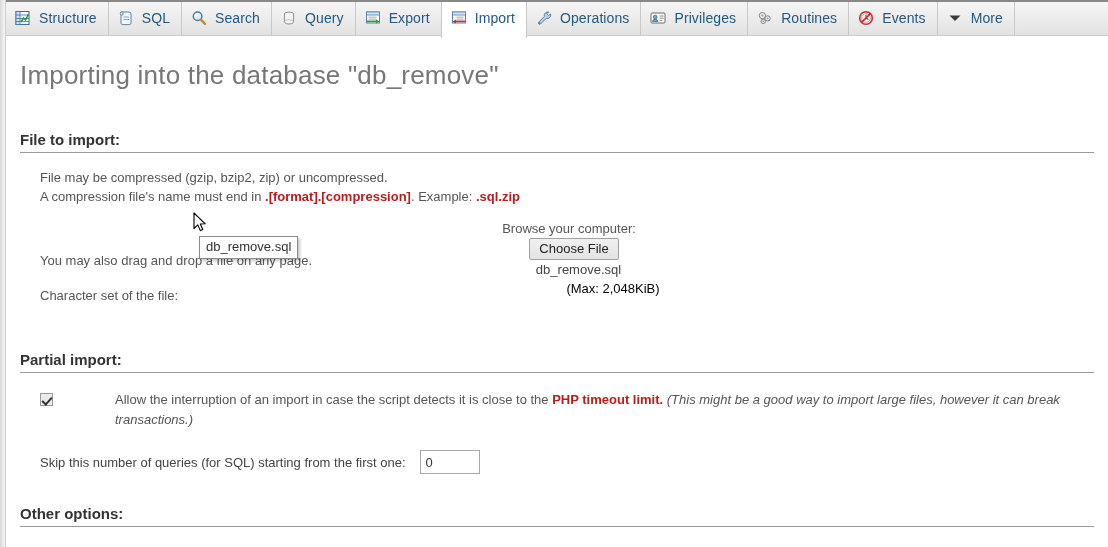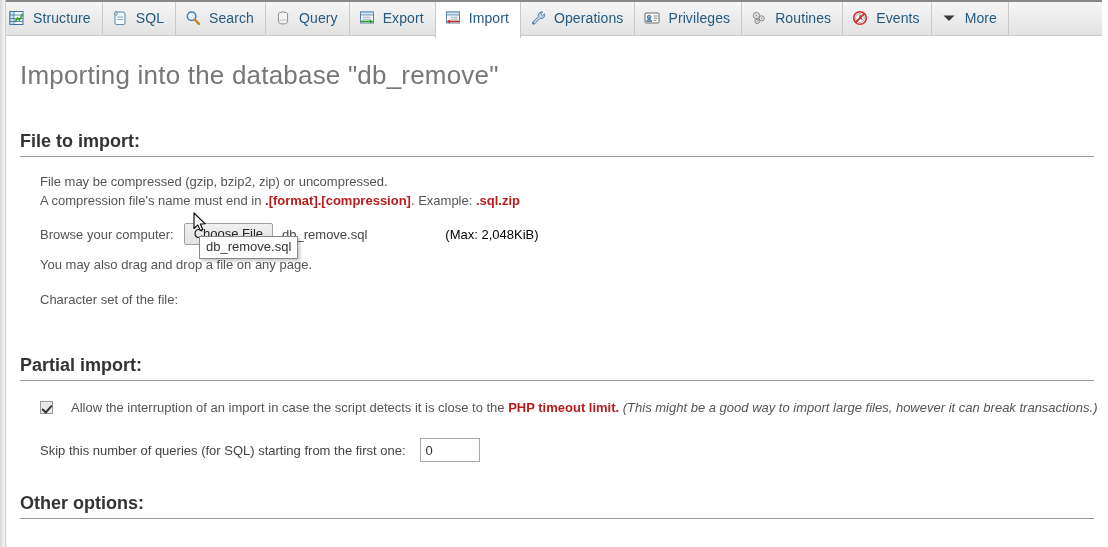--- a/index.html
+++ b/index.html
@@ -24,21 +24,21 @@
     left: 0; top: 0;
     width: 5px; height: 547px;
     background: linear-gradient(to right, #d7d7d7 0%, #ececec 60%, #f4f4f4 100%);
     border-right: 1px solid #cfcfcf;
     z-index: 5;
   }
 
   
   #tabbar {
     position: absolute;
-    left: 0; top: 0;
+    left: 6px; top: 0;
     width: 1102px;
     height: 36px;
     background: linear-gradient(to bottom, #f6f6f6 0%, #ebebeb 55%, #e2e2e2 100%);
     border-top: 2px solid #888888;
     border-bottom: 1px solid #cccccc;
     box-sizing: border-box;
     white-space: nowrap;
     font-size: 0;
   }
   .tab {
@@ -103,21 +103,21 @@
     padding: 24px 0 0 14px;
     letter-spacing: .2px;
   }
 
   .section {
     margin: 0;
     padding: 0;
   }
   .legend {
     font-family: "Liberation Sans", sans-serif;
-    font-size: 18px;
+    font-size: 15px;
     font-weight: bold;
     color: #333333;
     padding: 0 0 4px 14px;
     border-bottom: 1px solid #999999;
     margin: 0 14px 0 14px;
     padding-left: 0;
     position: relative;
   }
   .legend span { display: inline-block; }
 
@@ -128,20 +128,21 @@
     line-height: 19px;
   }
   .b { font-weight: bold; color: #b91c1c; }
   .i { font-style: italic; }
 
   
   .file-row {
     display: flex;
     align-items: center;
     height: 22px;
+    flex-direction: column;
   }
   .file-label { margin-right: 10px; }
   .choose-btn {
     font-family: "Liberation Sans", sans-serif;
     font-size: 13px;
     color: #222222;
     background: linear-gradient(to bottom, #f0f0f0 0%, #e3e3e3 100%);
     border: 1px solid #a0a0a0;
     border-radius: 2px;
     padding: 2px 9px 3px 9px;
@@ -229,20 +230,21 @@
     width: 4px; height: 8px;
     border: solid #333333;
     border-width: 0 2px 2px 0;
     transform: rotate(42deg);
   }
 
   .opt-row {
     display: flex;
     align-items: flex-start;
     padding-left: 20px;
+    gap: 44px;
   }
   .opt-row .cbx { margin-top: 3px; flex: 0 0 auto; }
   .opt-text {
     margin-left: 18px;
     line-height: 20px;
     color: #555555;
   }
 
   .skip-row {
     display: flex;

